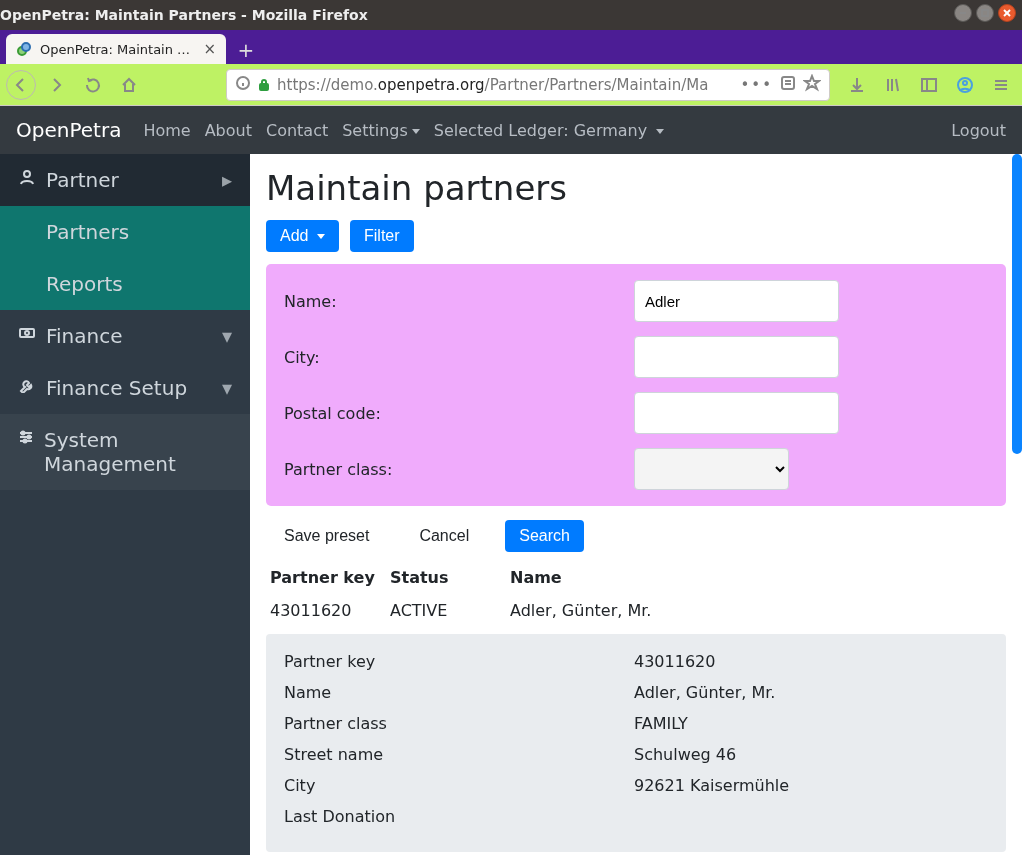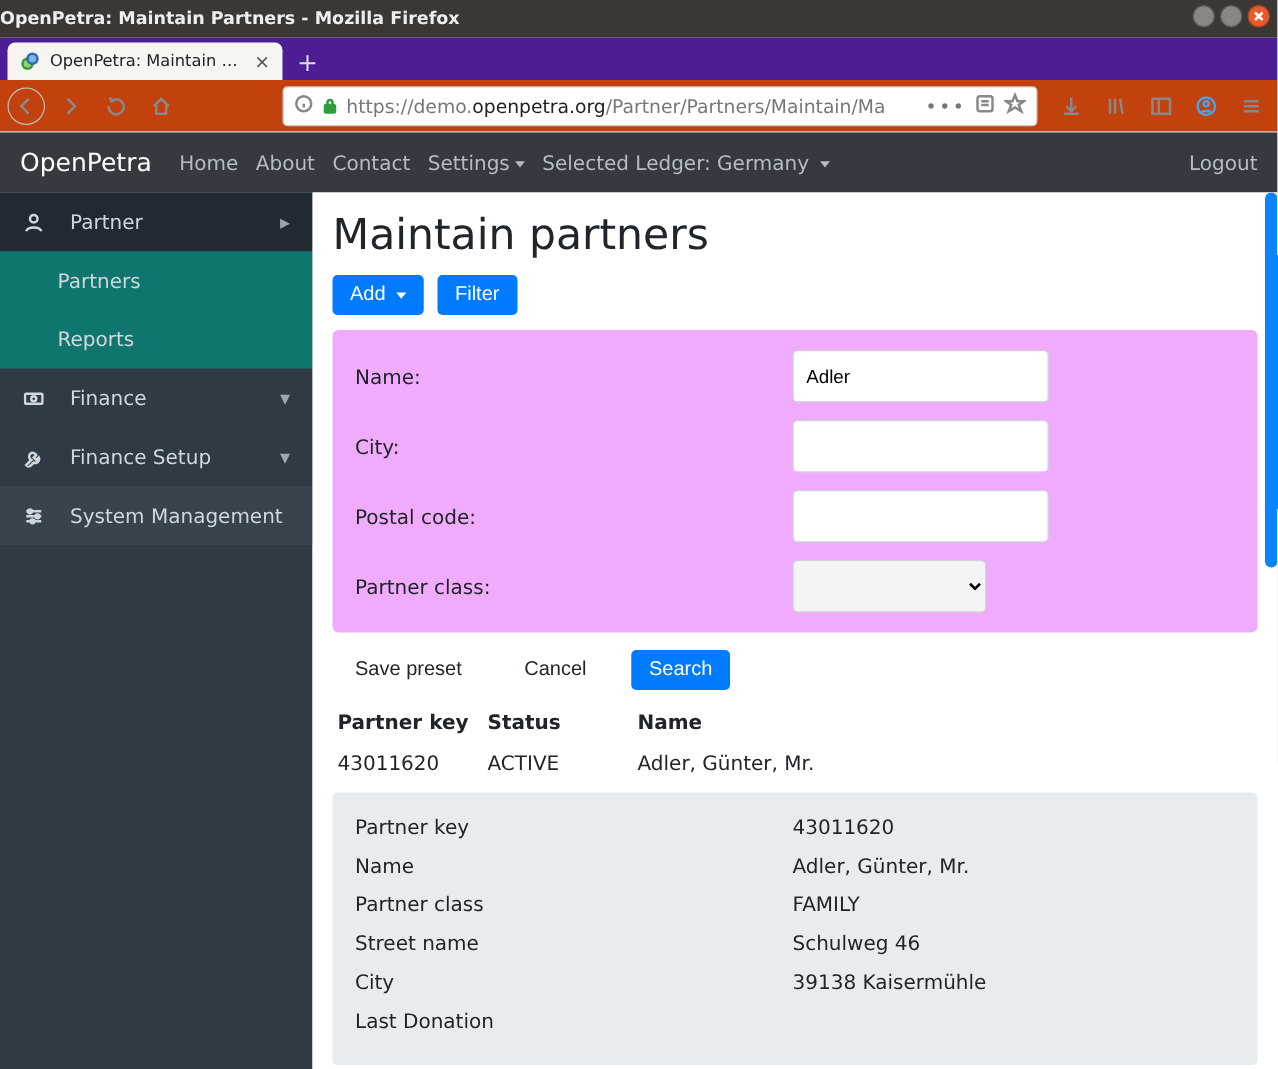--- a/index.html
+++ b/index.html
@@ -13,42 +13,42 @@
 
   
   .tabstrip{height:34px;background:#4c1d95;display:flex;align-items:flex-end;padding:0 6px}
   .tab{height:30px;background:#f7f5f2;border-top-left-radius:6px;border-top-right-radius:6px;display:flex;align-items:center;padding:0 10px;gap:8px;max-width:220px;font-size:13px;color:#222}
   .tab .favicon{width:16px;height:16px}
   .tab .tabtitle{overflow:hidden;white-space:nowrap;text-overflow:ellipsis;flex:1}
   .tab .tclose{font-size:15px;color:#555}
   .newtab{width:28px;height:28px;display:flex;align-items:center;justify-content:center;color:#ddd;font-size:20px;margin-left:6px}
 
   
-  .browsertb{height:42px;background:#c2410c;display:flex;align-items:center;padding:0 6px;gap:6px;border-bottom:1px solid #cfcbc6}
+  .browsertb{height:42px;background:#bef264;display:flex;align-items:center;padding:0 6px;gap:6px;border-bottom:1px solid #cfcbc6}
   .tbtn{width:30px;height:30px;display:flex;align-items:center;justify-content:center;color:#5a5a5a;font-size:18px;border-radius:4px}
   .tbtn.disabled{color:#b9b6b1}
   .tbtn.circled{border:1px solid #bdb9b3;border-radius:50%}
   .urlbar{flex:1;height:32px;border:1px solid #cfcbc6;border-radius:4px;background:#fff;display:flex;align-items:center;padding:0 8px;gap:6px;font-size:15px;color:#777}
   .urlbar .lock{width:14px;height:14px}
   .urlbar .url{flex:1;overflow:hidden;white-space:nowrap}
   .urlbar .url .dom{color:#222}
   .urlbar .dots{letter-spacing:2px}
   .tbright{display:flex;align-items:center;gap:6px;margin-left:6px}
 
   
   .app{display:flex;flex-direction:column;width:100%;background:#fff}
   .navbar{height:48px;background:#343a40;color:#b6bcc3;display:flex;align-items:center;padding:0 16px;font-size:16px}
   .navbar .brand{color:#fff;font-size:20px;margin-right:22px}
   .navbar .navitem{margin-right:14px;color:#b6bcc3;cursor:pointer}
   .navbar .navright{margin-left:auto;color:#b6bcc3}
   .caret-down{display:inline-block;margin-left:4px;border-left:4px solid transparent;border-right:4px solid transparent;border-top:5px solid #b6bcc3;vertical-align:middle}
 
   .appbody{display:flex;flex:1;min-height:0}
   .sidebar{width:250px;background:#2f3a45;color:#cfd6dc;min-height:747px}
-  .sbitem{padding:14px 18px;display:flex;align-items:flex-end;gap:20px;cursor:pointer;font-size:16px}
+  .sbitem{padding:14px 18px;display:flex;align-items:flex-start;gap:10px;cursor:pointer;font-size:20px}
   .sbitem.sub{padding-left:46px;background:#2f3a45}
   .sbitem.group{background:#2f3a45}
   .sbitem.open{background:#212a33}
   .sbitem.sel{background:#0f766e}
   .sbicon{width:18px;height:18px;display:flex;align-items:center;justify-content:center}
   .sbcaret{margin-left:auto;opacity:0.7}
 
   .main{flex:1;background:#fff;padding:14px 16px 20px;overflow:auto;position:relative}
   .main h1{font-size:34px;font-weight:500;margin:0 0 12px}
   .btnrow{margin-bottom:12px}
@@ -335,21 +335,21 @@
               <div class="drow">
                     <div class="dl">Partner class</div>
                     <div class="dr">FAMILY</div>
                   </div>
               <div class="drow">
                     <div class="dl">Street name</div>
                     <div class="dr">Schulweg 46</div>
                   </div>
               <div class="drow">
                     <div class="dl">City</div>
-                    <div class="dr">39138 Kaisermühle</div>
+                    <div class="dr">92621 Kaisermühle</div>
                   </div>
               <div class="drow">
                     <div class="dl">Last Donation</div>
                     <div class="dr"></div>
                   </div>
             </div>
             <div class="detactions">
               <button class="btn linklike">Close</button>
               <button class="btn primary">Edit</button>
             </div>

